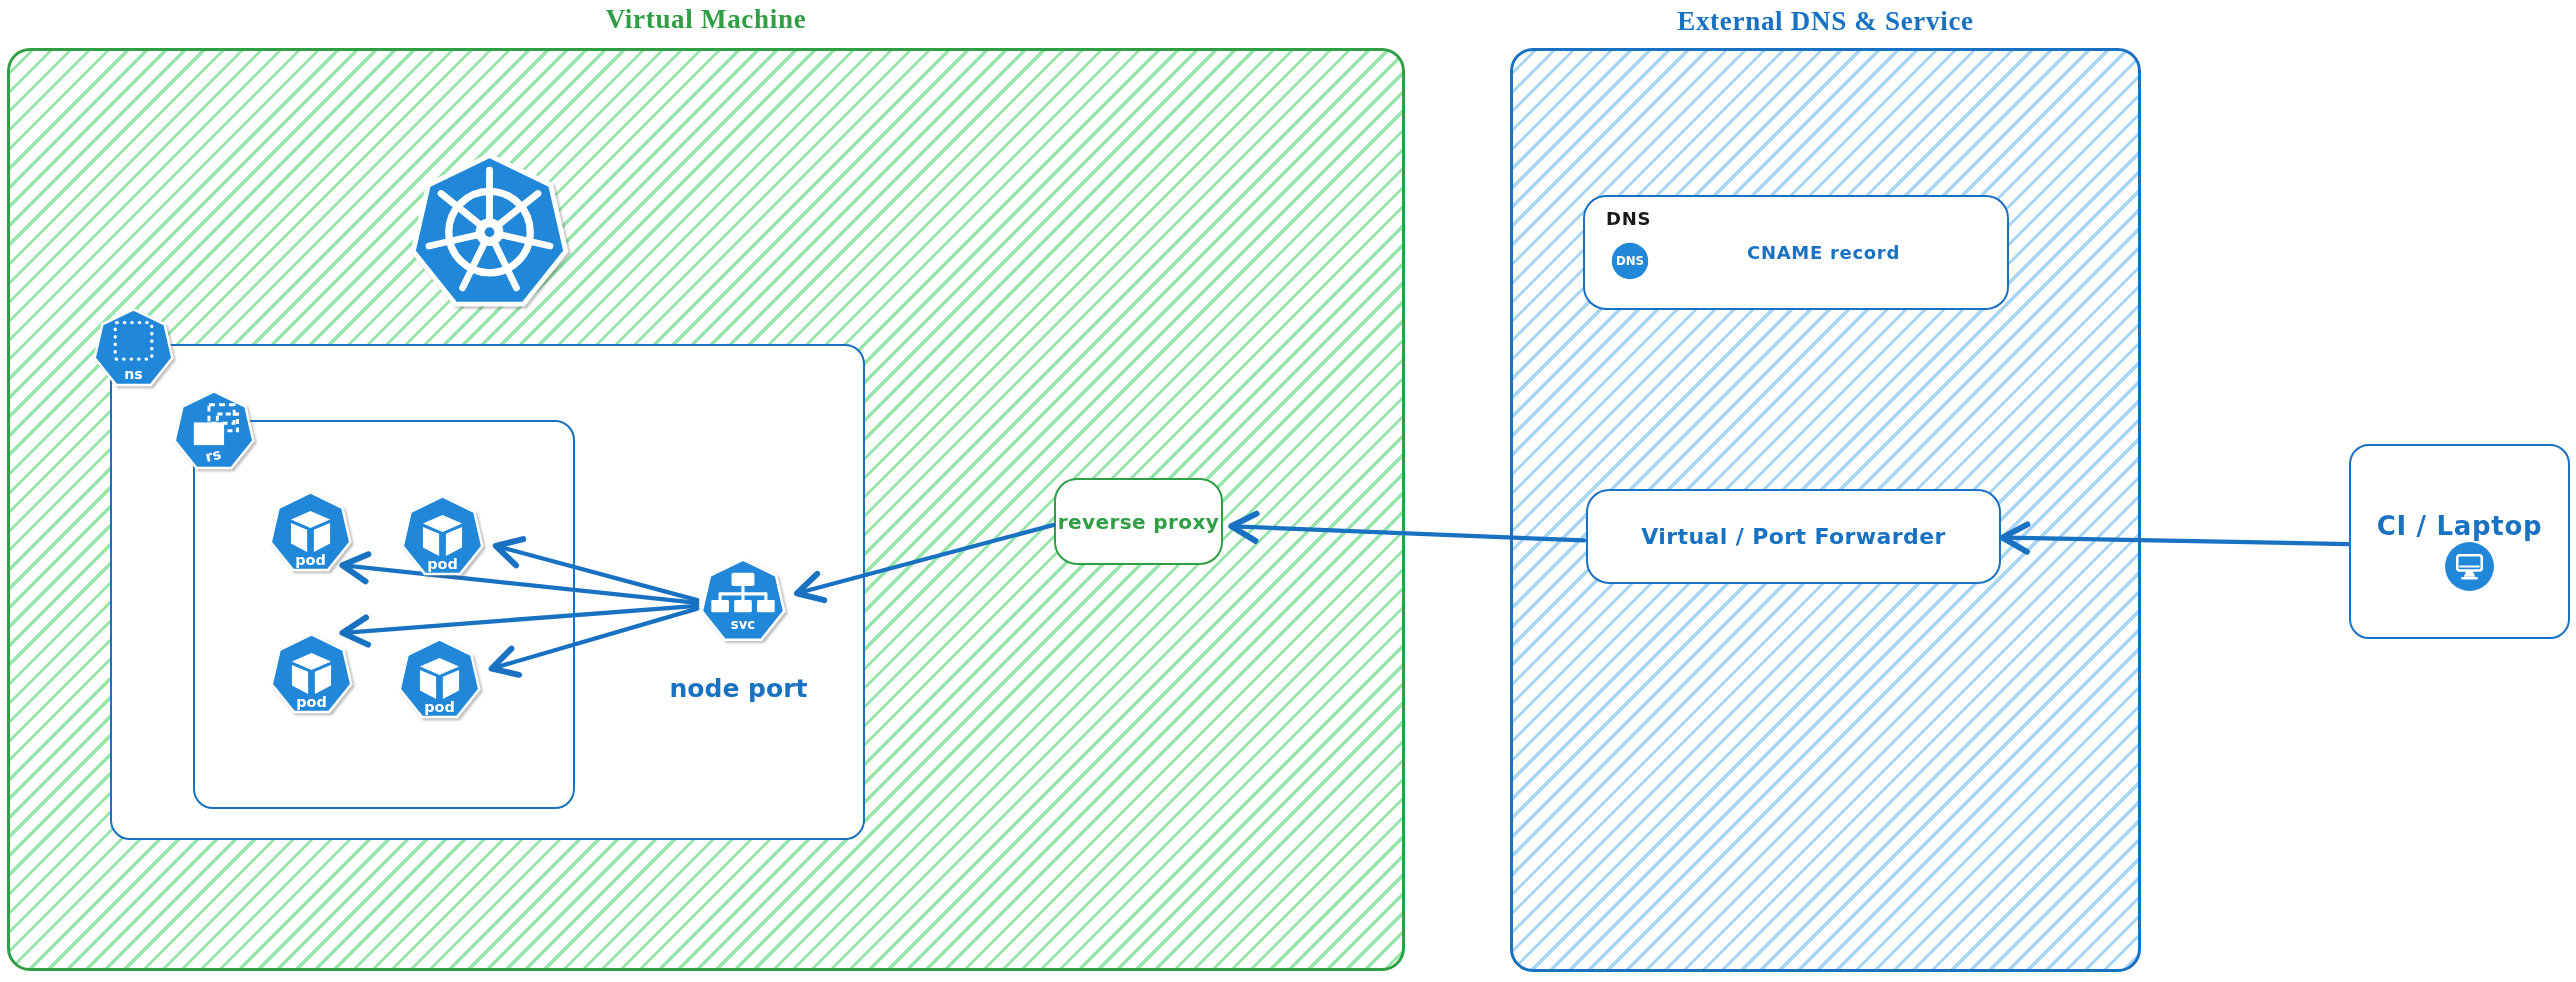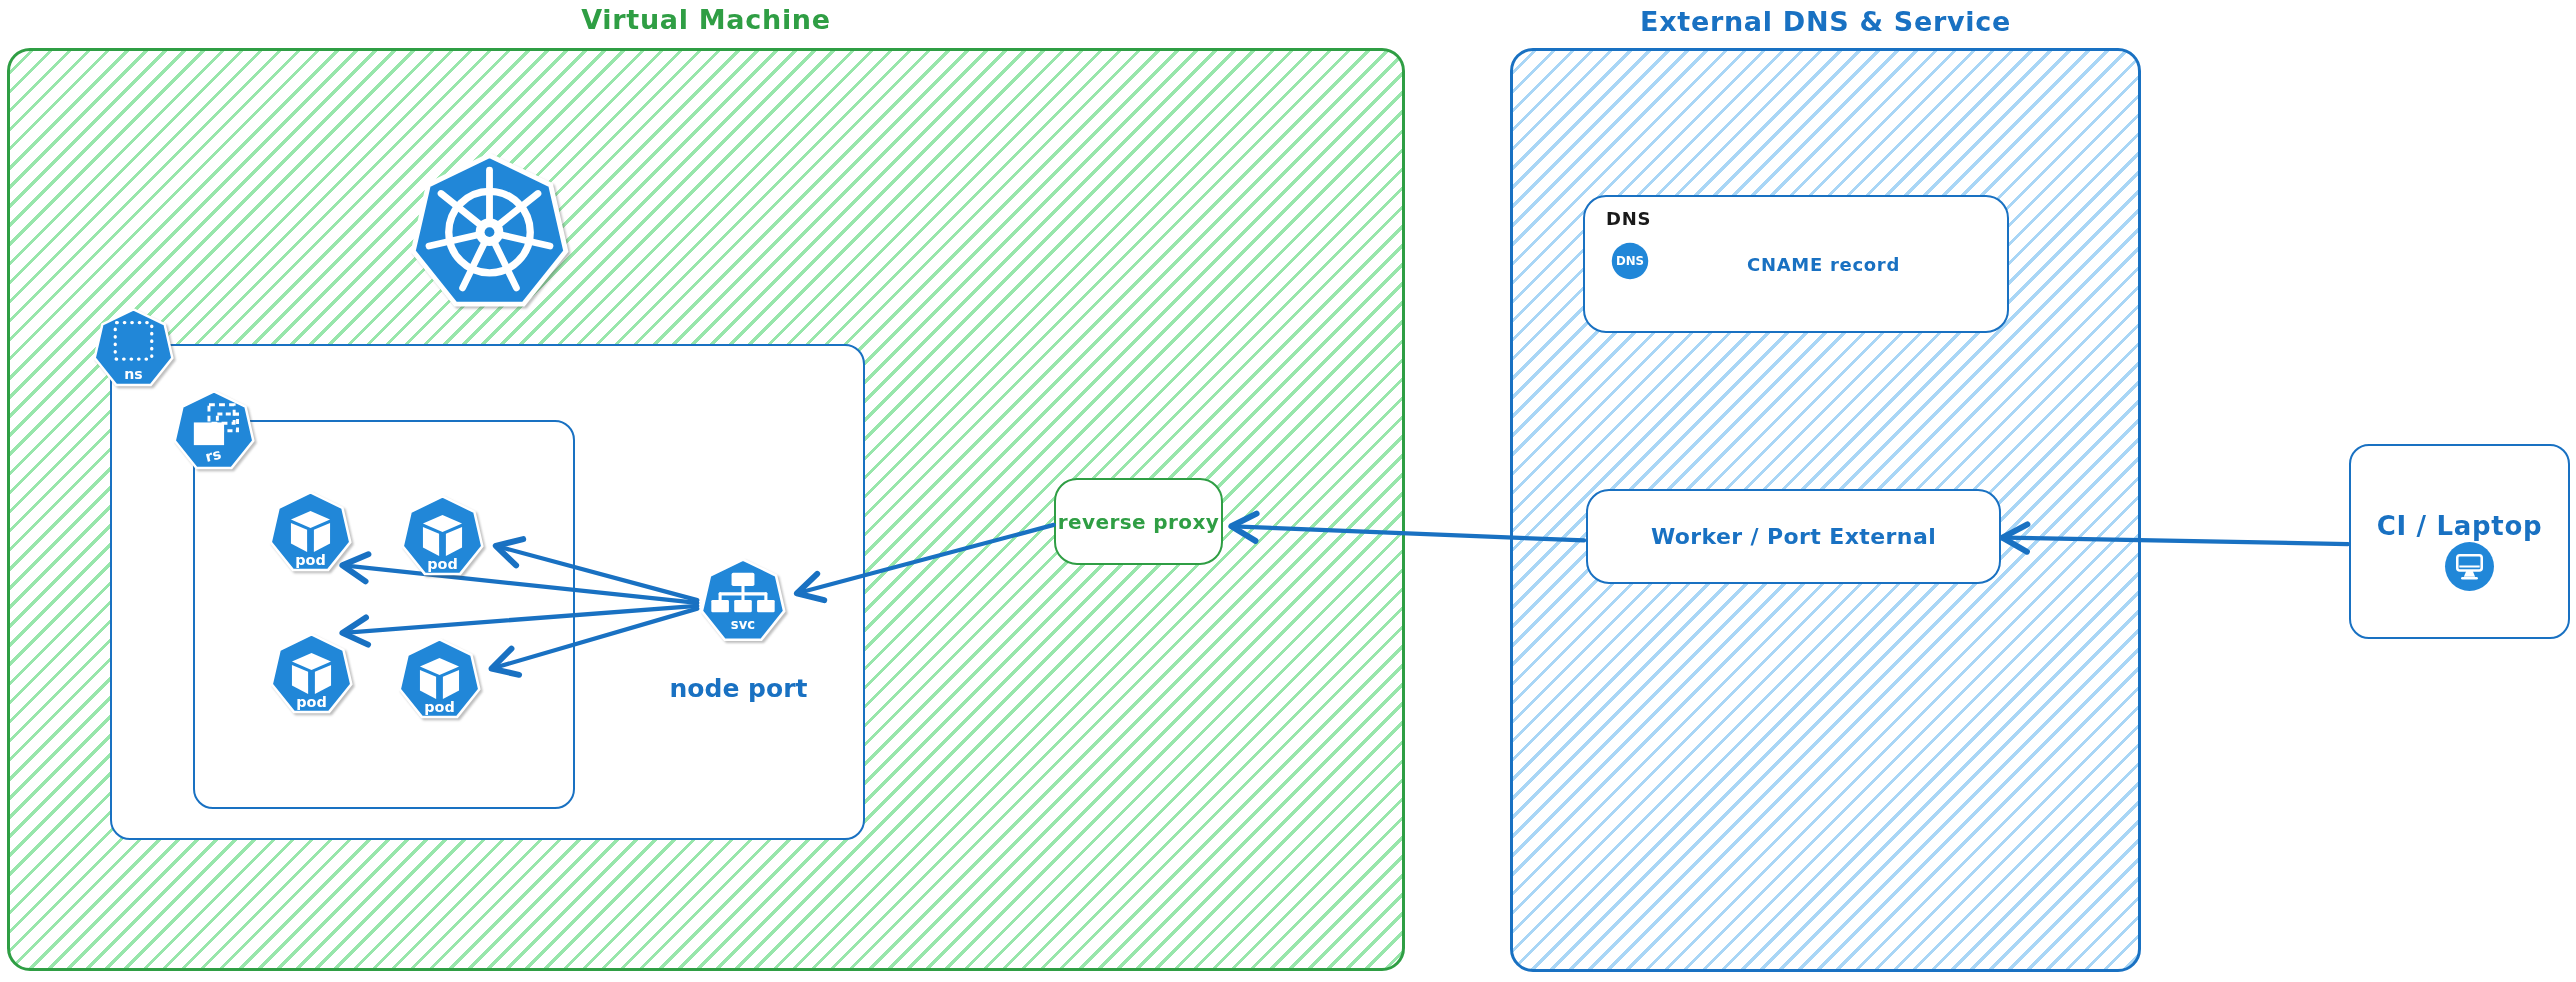--- a/index.html
+++ b/index.html
@@ -11,36 +11,36 @@
   
   .group-box { border-radius:23px; }
   .vm-box { left:7px; top:48px; width:1398px; height:923px;
             border:3.6px solid #2f9e44;
             background:repeating-linear-gradient(135deg,#98e6ab 0 3.2px,transparent 3.2px 13.5px); }
   .ext-box { left:1510px; top:48px; width:631px; height:924px;
              border:3.6px solid #1971c2;
              background:repeating-linear-gradient(135deg,#a9d6f6 0 3.2px,transparent 3.2px 13.5px); }
 
   .group-title { position:absolute; text-align:center; font-size:27px; font-weight:600;
-                 letter-spacing:0.7px; }
+                 letter-spacing:0.7px;font-family:Liberation Serif, serif; }
   .vm-title  { left:7px;  top:4.3px;  width:1398px; color:#2f9e44; }
   .ext-title { left:1510px; top:5.7px; width:631px;  color:#1971c2; }
 
   
   .white-box { background:#fff; border:2.8px solid #1971c2; border-radius:20px; }
   .ns-box { left:110px; top:344px; width:755px; height:496px; }
   .rs-box { left:193px; top:420px; width:382px;  height:389px; border-width:2.8px; }
 
   .node-box { background:#fff; border:2.8px solid #1971c2; border-radius:23px;
               display:flex; align-items:center; justify-content:center;
               color:#1971c2; font-weight:600; letter-spacing:0.4px; }
   .rproxy-box { left:1054px; top:478px; width:169px; height:87px;
                 border-color:#2f9e44; color:#2f9e44; font-size:20px; }
   .worker-box { left:1586px; top:489px; width:415px; height:95px; font-size:22px; }
-  .dns-box    { left:1583px; top:195px; width:426px; height:138px;
+  .dns-box    { left:1583px; top:195px; width:426px; height:115px;
                 background:#fff; border:2.8px solid #1971c2; border-radius:23px; }
   .ci-box     { left:2349px; top:444px; width:221px; height:195px;
                 background:#fff; border:2.8px solid #1971c2; border-radius:20px; }
 
   .dns-tag { position:absolute; left:21px; top:11.4px; color:#1a1a1a;
              font-size:18px; font-weight:600; letter-spacing:0.7px; }
   .dns-badge { position:absolute; left:25.6px; top:45px; width:38px; height:38px; }
   .cname-label { position:absolute; left:107px; top:0; width:263px; height:100%;
                  display:flex; align-items:center; justify-content:center;
                  color:#1971c2; font-size:18px; font-weight:600; letter-spacing:0.7px; }
@@ -88,21 +88,21 @@
   <div class="abs dns-box">
     <div class="dns-tag">DNS</div>
     <svg class="dns-badge" viewBox="0 0 100 100">
       <circle cx="50" cy="50" r="48" fill="#2187d8"></circle>
       <text x="50" y="61" text-anchor="middle" font-size="31" fill="#ffffff">DNS</text>
     </svg>
     <div class="cname-label">CNAME record</div>
   </div>
 
   <div class="abs node-box worker-box">
-    <span>Worker / Port External</span>
+    <span>Virtual / Port Forwarder</span>
   </div>
 
   <div class="abs ci-box">
     <div class="ci-label">CI / Laptop</div>
     <svg class="monitor-badge" viewBox="0 0 100 100">
       <circle cx="50" cy="50" r="48" fill="#2187d8"></circle>
       <rect x="26" y="28" width="48" height="30" rx="5" fill="none" stroke="#ffffff" stroke-width="5"></rect>
       <line x1="30" y1="50" x2="70" y2="50" stroke="#ffffff" stroke-width="4"></line>
       <polygon points="44,58 56,58 61,70 39,70" fill="#ffffff"></polygon>
       <line x1="36" y1="73" x2="64" y2="73" stroke="#ffffff" stroke-width="5" stroke-linecap="round"></line>

